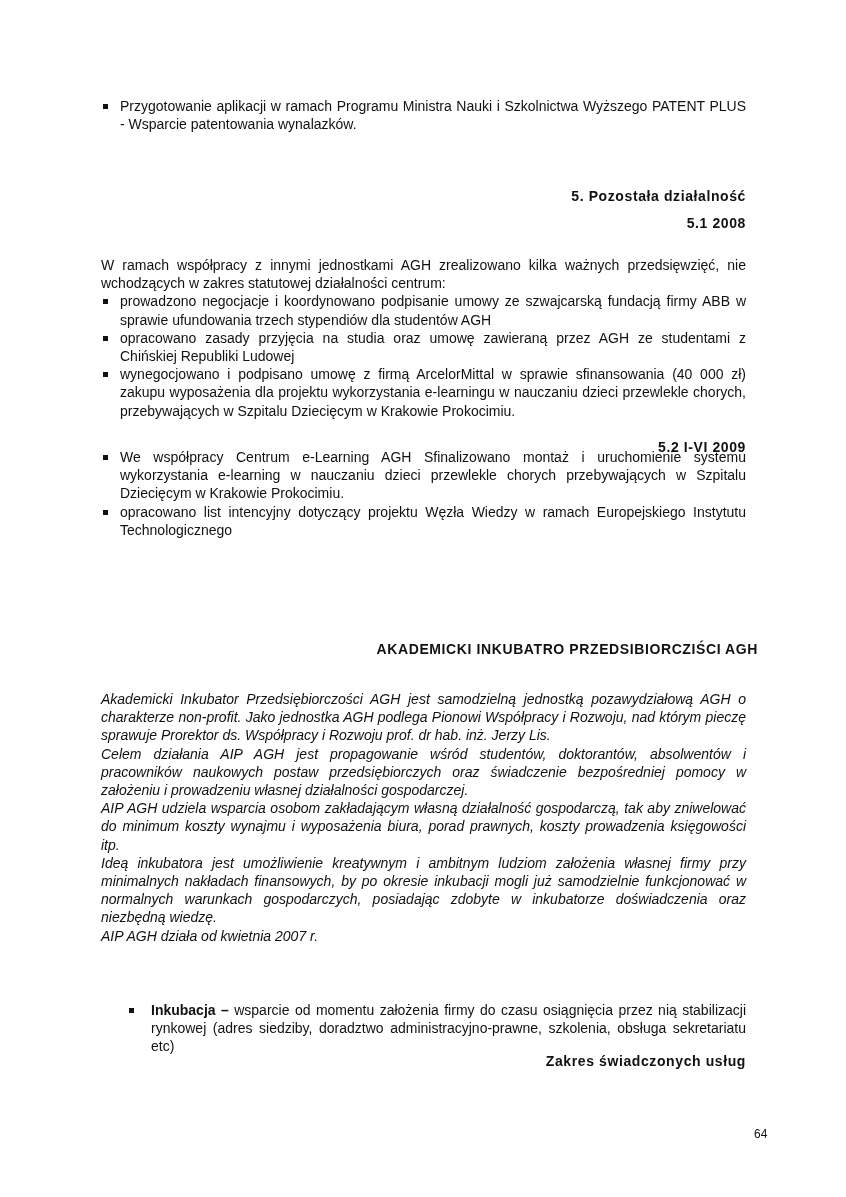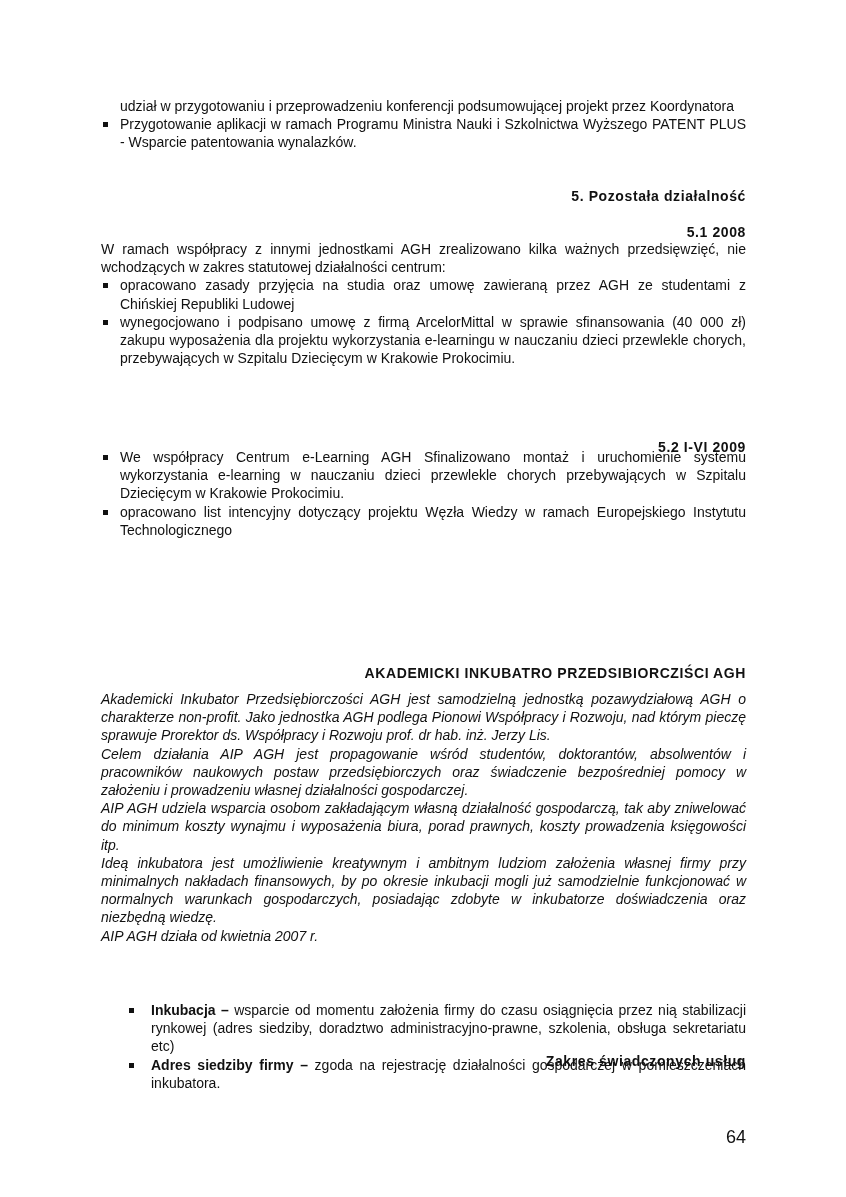--- a/index.html
+++ b/index.html
@@ -7,62 +7,61 @@
          font-family:"Liberation Sans", sans-serif; color:#111; font-size:14px; }
   p, .line { margin:0; line-height:18.2px; text-align:justify; }
   .blk { position:absolute; left:101px; width:645px; }
   ul.sq { list-style:none; margin:0; padding:0; }
   ul.sq li { position:relative; padding-left:19px; line-height:18.2px; text-align:justify; }
   ul.sq li::before { content:""; position:absolute; left:2px; top:7px; width:5px; height:5px; background:#111; }
   ul.sq2 li { padding-left:50px; }
   ul.sq2 li::before { left:28px; }
   h2 { font-size:14px; font-weight:bold; margin:0; line-height:18px; letter-spacing:0.6px;text-align:right; }
   .b { font-weight:bold; }
-  .pnum { position:absolute; left:726px; top:1127px; font-size:18px; }
+  .pnum { position:absolute; left:754px; top:1127px; font-size:12px; }
 </style>
 </head>
 <body>
 
 <div class="blk" style="top:97px;">
   <ul class="sq">
-    <li style="padding-left:19px;" class="nobullet"><span>udział w przygotowaniu i przeprowadzeniu konferencji podsumowującej projekt przez Koordynatora</span></li>
     <li><span>Przygotowanie aplikacji w ramach Programu Ministra Nauki i Szkolnictwa Wyższego PATENT PLUS - Wsparcie patentowania wynalazków.</span></li>
   </ul>
 </div>
 <style>.nobullet::before{display:none;}</style>
 
 <h2 class="blk" style="top:187px;">5. Pozostała działalność</h2>
 
-<h2 class="blk" style="top:223px;">5.1 2008</h2>
-<div class="blk" style="top:240px;">
+<h2 class="blk" style="top:214px;">5.1 2008</h2>
+<div class="blk" style="top:256px;">
   <p>W ramach współpracy z innymi jednostkami AGH zrealizowano kilka ważnych przedsięwzięć, nie wchodzących w zakres statutowej działalności centrum:</p>
   <ul class="sq">
+    <li><span>prowadzono negocjacje i koordynowano podpisanie umowy ze szwajcarską fundacją firmy ABB w sprawie ufundowania trzech stypendiów dla studentów AGH</span></li>
     <li><span>opracowano zasady przyjęcia na studia oraz umowę zawieraną przez AGH ze studentami z Chińskiej Republiki Ludowej</span></li>
     <li><span>wynegocjowano i podpisano umowę z firmą ArcelorMittal w sprawie sfinansowania (40 000 zł) zakupu wyposażenia dla projektu wykorzystania e-learningu w nauczaniu dzieci przewlekle chorych, przebywających w Szpitalu Dziecięcym w Krakowie Prokocimiu.</span></li>
   </ul>
 </div>
 
 <h2 class="blk" style="top:430px;margin-top:8px;">5.2 I-VI 2009</h2>
 <div class="blk" style="top:448px;">
   <ul class="sq">
     <li><span>We współpracy Centrum e-Learning AGH Sfinalizowano montaż i uruchomienie systemu wykorzystania e-learning w nauczaniu dzieci przewlekle chorych przebywających w Szpitalu Dziecięcym w Krakowie Prokocimiu.</span></li>
     <li><span>opracowano list intencyjny dotyczący projektu Węzła Wiedzy w ramach Europejskiego Instytutu Technologicznego</span></li>
   </ul>
 </div>
 
-<h2 class="blk" style="top:664px;">AKADEMICKI INKUBATRO PRZEDSIBIORCZIŚCI AGH</h2>
+<h2 class="blk" style="top:640px;margin-left:12px;">AKADEMICKI INKUBATRO PRZEDSIBIORCZIŚCI AGH</h2>
 <div class="blk" style="top:690px;font-style:italic;">
   <p>Akademicki Inkubator Przedsiębiorczości AGH jest samodzielną jednostką pozawydziałową AGH o charakterze non-profit. Jako jednostka AGH podlega Pionowi Współpracy i Rozwoju, nad którym pieczę sprawuje Prorektor ds. Współpracy i Rozwoju prof. dr hab. inż. Jerzy Lis.</p>
   <p>Celem działania AIP AGH jest propagowanie wśród studentów, doktorantów, absolwentów i pracowników naukowych postaw przedsiębiorczych oraz świadczenie bezpośredniej pomocy w założeniu i prowadzeniu własnej działalności gospodarczej.</p>
   <p>AIP AGH udziela wsparcia osobom zakładającym własną działalność gospodarczą, tak aby zniwelować do minimum koszty wynajmu i wyposażenia biura, porad prawnych, koszty prowadzenia księgowości itp.</p>
   <p>Ideą inkubatora jest umożliwienie kreatywnym i ambitnym ludziom założenia własnej firmy przy minimalnych nakładach finansowych, by po okresie inkubacji mogli już samodzielnie funkcjonować w normalnych warunkach gospodarczych, posiadając zdobyte w inkubatorze doświadczenia oraz niezbędną wiedzę.</p>
   <p>AIP AGH działa od kwietnia 2007 r.</p>
 </div>
 
 <h2 class="blk" style="top:1016px;margin-top:36px;">Zakres świadczonych usług</h2>
 <div class="blk" style="top:1001px;">
   <ul class="sq sq2">
     <li><span class="b">Inkubacja –</span><span> wsparcie od momentu założenia firmy do czasu osiągnięcia przez nią stabilizacji rynkowej (adres siedziby, doradztwo administracyjno-prawne, szkolenia, obsługa sekretariatu etc)</span></li>
-    <li><span class="b">Adres siedziby firmy –</span><span> zgoda na rejestrację działalności gospodarczej w pomieszczeniach inkubatora.</span></li>
   </ul>
 </div>
 
 <div class="pnum">64</div>
 
 </body></html>

